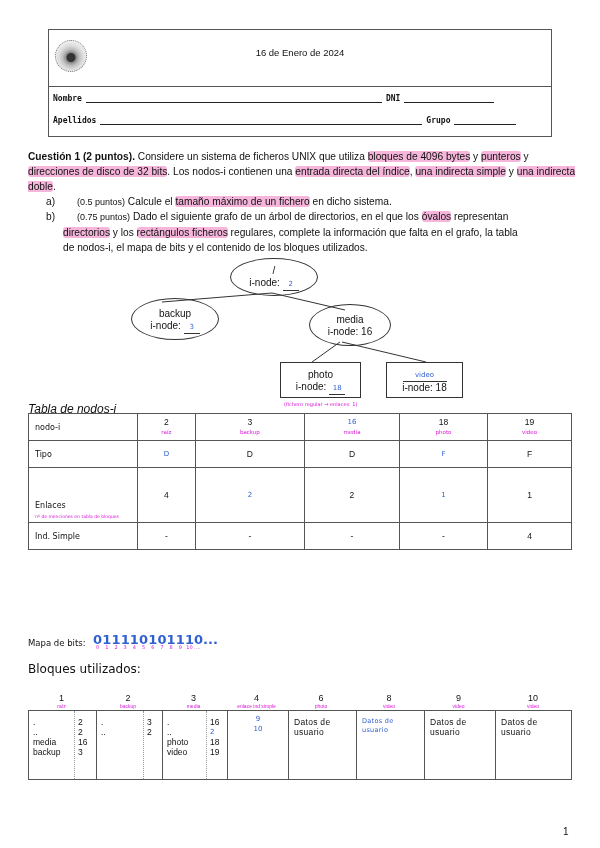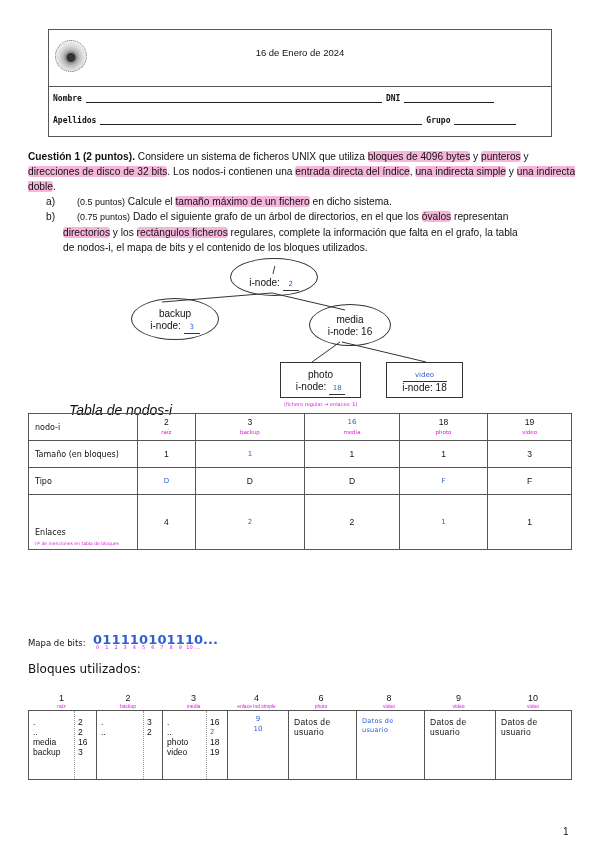--- a/index.html
+++ b/index.html
@@ -104,21 +104,21 @@
 <div class="tree-node rect" style="left:280px; top:362px; width:81px; height:36px; padding-top:6px;">
   <div>photo</div>
   <div><span>i-node:</span> <span class="u hand-blue">18</span></div>
 </div>
 <div class="abs hand-pink" style="left:284px; top:401px; font-size:5px;">(fichero regular → enlaces: 1)</div>
 <div class="tree-node rect" style="left:386px; top:362px; width:77px; height:36px; padding-top:5px;">
   <div><span class="u hand-blue" style="min-width:44px;">video</span></div>
   <div>i-node: 18</div>
 </div>
 
-<div class="abs" style="left:28px; top:402px; font-size:14px; font-style:italic;margin-left:41px;">Tabla de nodos-i</div>
+<div class="abs" style="left:28px; top:402px; font-size:12px; font-style:italic;">Tabla de nodos-i</div>
 <table class="inodes">
   <tbody>
       <tr>
     <td class="rh">nodo-i</td>
     <td>
           <div class="cellstack">
             <span>2</span>
             <span class="hand-pink">raíz</span>
           </div>
         </td>
@@ -139,46 +139,46 @@
             <span>18</span>
             <span class="hand-pink">photo</span>
           </div>
         </td>
     <td>
           <div class="cellstack">
             <span>19</span>
             <span class="hand-pink">video</span>
           </div>
         </td>
-  </tr>
-  <tr>
-    <td class="rh">Tamaño (en bloques)</td>
-    <td>1</td>
-    <td class="hand-blue">1</td>
-    <td>1</td>
-    <td>1</td>
-    <td>3</td>
   </tr>
   <tr>
     <td class="rh">Tipo</td>
     <td class="hand-blue">D</td>
     <td>D</td>
     <td>D</td>
     <td class="hand-blue">F</td>
     <td>F</td>
   </tr>
   <tr>
     <td class="rh">
           <div style="line-height:10px;margin-top:33px;"><span>Enlaces</span><br><span class="hand-pink" style="font-size:4.5px;">nº de menciones en tabla de bloques</span></div>
         </td>
     <td>4</td>
     <td class="hand-blue">2</td>
     <td>2</td>
     <td class="hand-blue">1</td>
     <td>1</td>
+  </tr>
+  <tr>
+    <td class="rh">Ind. Simple</td>
+    <td>-</td>
+    <td>-</td>
+    <td>-</td>
+    <td>-</td>
+    <td>4</td>
   </tr>
 </tbody>
   </table>
 
 <div class="bitmap">Mapa de bits:</div>
 <div class="bits">
   <div class="top">
     <span class="b">0</span><span class="b">1</span><span class="b">1</span><span class="b">1</span><span class="b">1</span><span class="b">0</span><span class="b">1</span><span class="b">0</span><span class="b">1</span><span class="b">1</span><span class="b">1</span><span class="b" style="width:auto;">0...</span>
   </div>
   <div class="bot">

